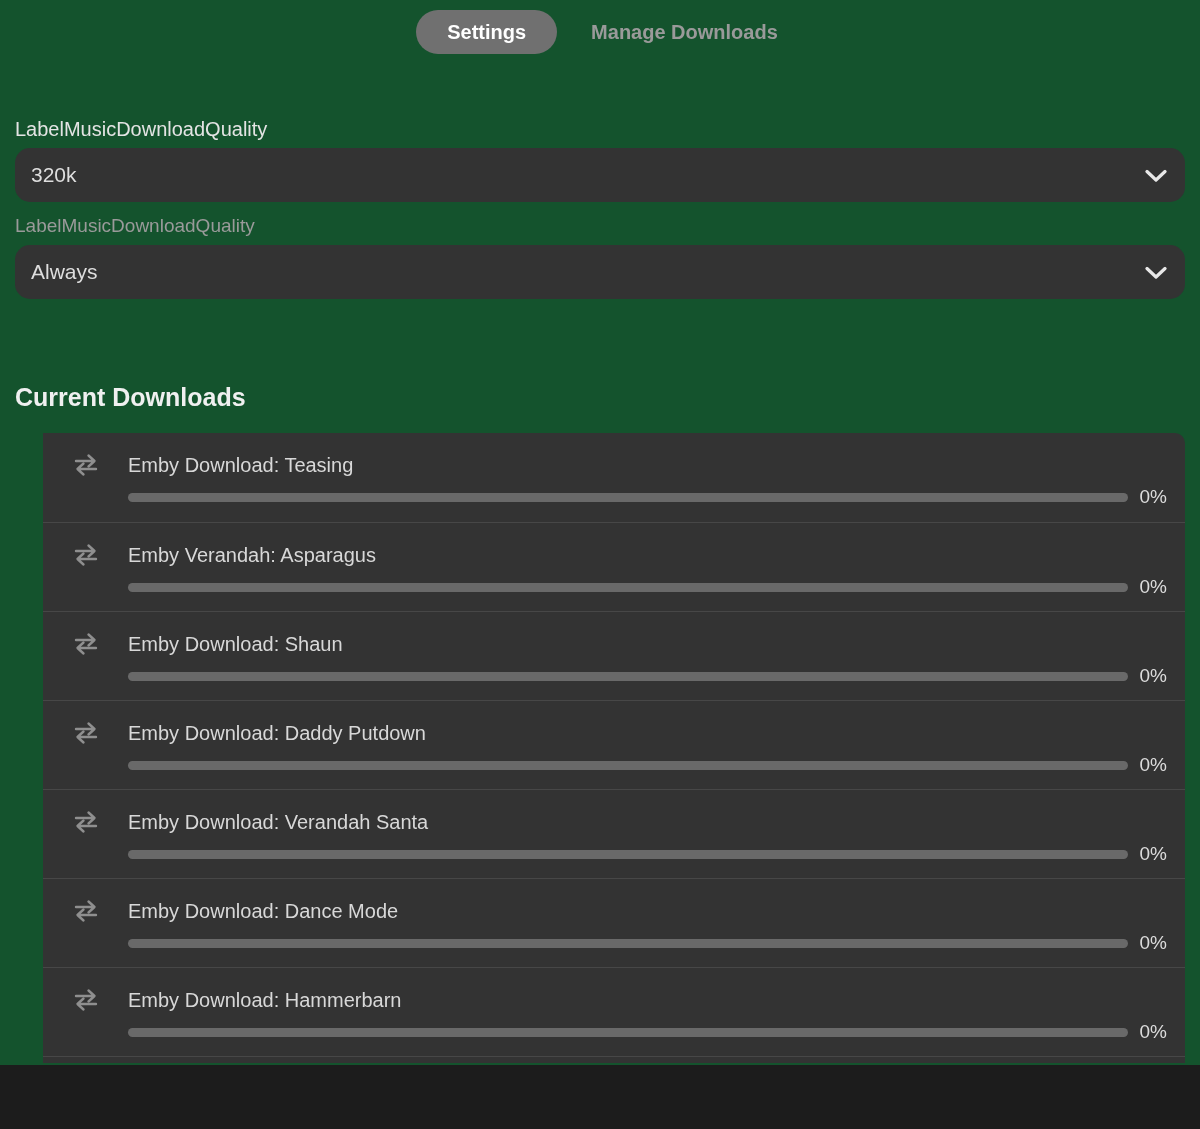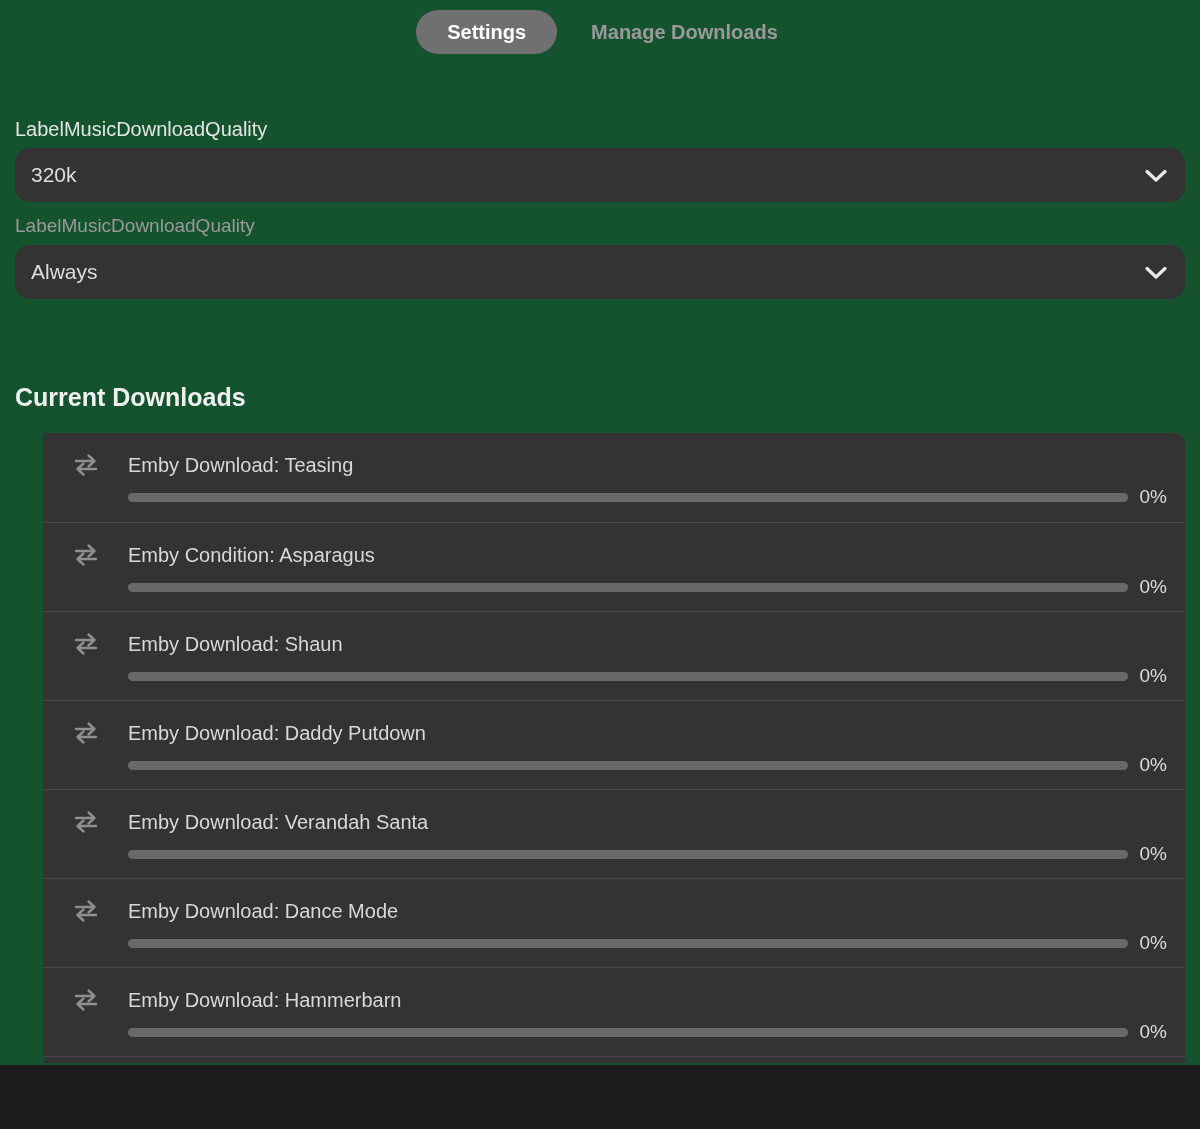--- a/index.html
+++ b/index.html
@@ -217,21 +217,21 @@
       </div>
     </div>
 
     <div class="dl-item">
       <span class="dl-icon">
         <svg width="26" height="24" viewBox="0 0 26 24" fill="none" xmlns="http://www.w3.org/2000/svg">
           <path d="M3 8 H21 M15.5 2.5 L21.5 8 L15.5 13.5" stroke="#8f8f8f" stroke-width="2.4" stroke-linecap="round" stroke-linejoin="round"></path>
           <path d="M23 16 H5 M10.5 10.5 L4.5 16 L10.5 21.5" stroke="#8f8f8f" stroke-width="2.4" stroke-linecap="round" stroke-linejoin="round"></path>
         </svg>
       </span>
-      <div class="dl-title">Emby Condition: Asparagus</div>
+      <div class="dl-title">Emby Verandah: Asparagus</div>
       <div class="dl-progress-row">
         <div class="dl-track">
           <div class="dl-fill" style="width: 0%;"></div>
         </div>
         <span class="dl-pct">0%</span>
       </div>
     </div>
 
     <div class="dl-item">
       <span class="dl-icon">

